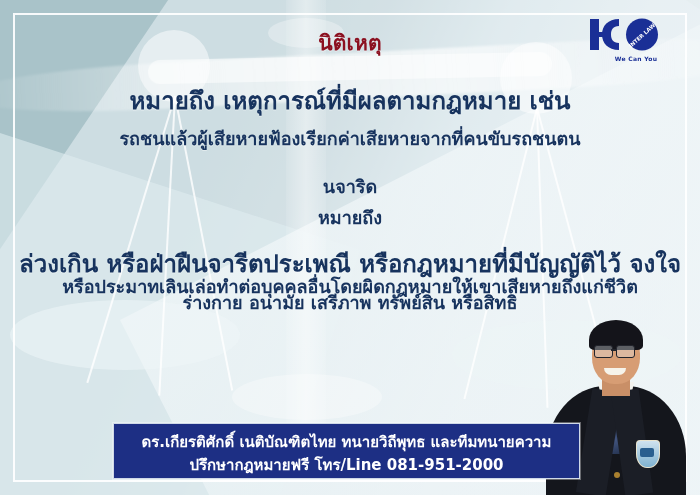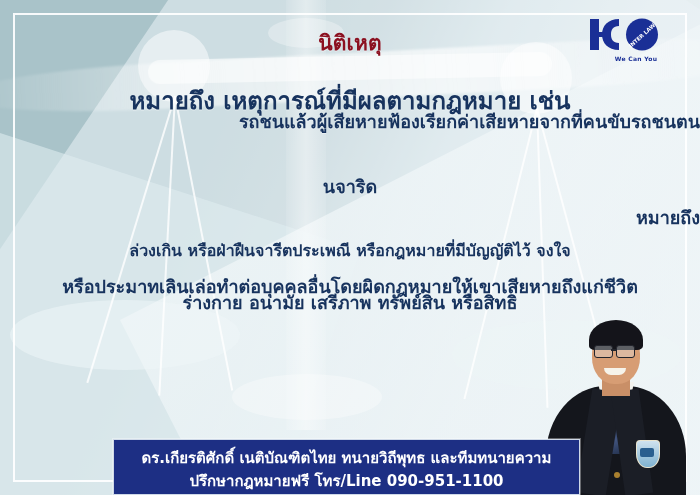--- a/index.html
+++ b/index.html
@@ -90,41 +90,40 @@
     position:absolute;top:26px;left:0;width:700px;text-align:center;
     color:#8b1020;font-size:21px;font-weight:bold;
     text-shadow:0 1px 0 rgba(255,255,255,0.45);
     letter-spacing:0.2px;
   }
   .line{
     position:absolute;left:0;width:700px;text-align:center;
     color:#17335e;font-weight:bold;text-shadow:0 1px 0 rgba(255,255,255,0.40);
   }
   .l1{top:81px;font-size:24px;}
-  .l2{top:107px;font-size:18px;text-align:right;}
+  .l2{top:124px;font-size:18px;}
   .l3{top:172px;font-size:18px;}
-  .l4{top:203px;font-size:18px;text-align:right;}
-  .l5{top:238px;font-size:16px;}
+  .l4{top:203px;font-size:18px;}
+  .l5{top:244px;font-size:24px;}
   .l6{top:260px;font-size:18px;margin-top:12px;}
   .l7{top:288px;font-size:18px;}
 
   
   .logo{position:absolute;left:586px;top:14px;width:100px;height:52px;}
   .logo svg{display:block;}
   .logo-tag{
     position:absolute;left:0;top:41px;width:100px;text-align:center;
     color:#1a2f96;font-size:6px;font-weight:bold;letter-spacing:0.3px;
   }
   
   .banner{
     position:absolute;left:113px;top:423px;width:465px;height:54px;
     background:#1d2f84;
     border:1px solid #cfd9e8;
     box-shadow:0 0 0 1px rgba(255,255,255,0.35);
-    margin-top:16px;
   }
   .banner div{
     color:#ffffff;text-align:center;font-weight:bold;width:100%;
   }
   .bl1{position:absolute;top:6px;font-size:15px;}
   .bl2{position:absolute;top:29px;font-size:15px;}
 
   
   .photo{
     position:absolute;left:540px;top:312px;width:150px;height:183px;
@@ -265,16 +264,16 @@
     <div class="ph-bridge"></div>
     <div class="ph-mouth"></div>
     <div class="ph-badge">
         <i></i>
       </div>
     <div class="ph-button"></div>
   </div>
 
   <div class="banner">
     <div class="bl1">ดร.เกียรติศักดิ์ เนติบัณฑิตไทย ทนายวิถีพุทธ และทีมทนายความ</div>
-    <div class="bl2">ปรึกษากฎหมายฟรี โทร/Line 090-951-1100</div>
+    <div class="bl2">ปรึกษากฎหมายฟรี โทร/Line 081-951-2000</div>
   </div>
 
 </div>
 
 </body></html>

